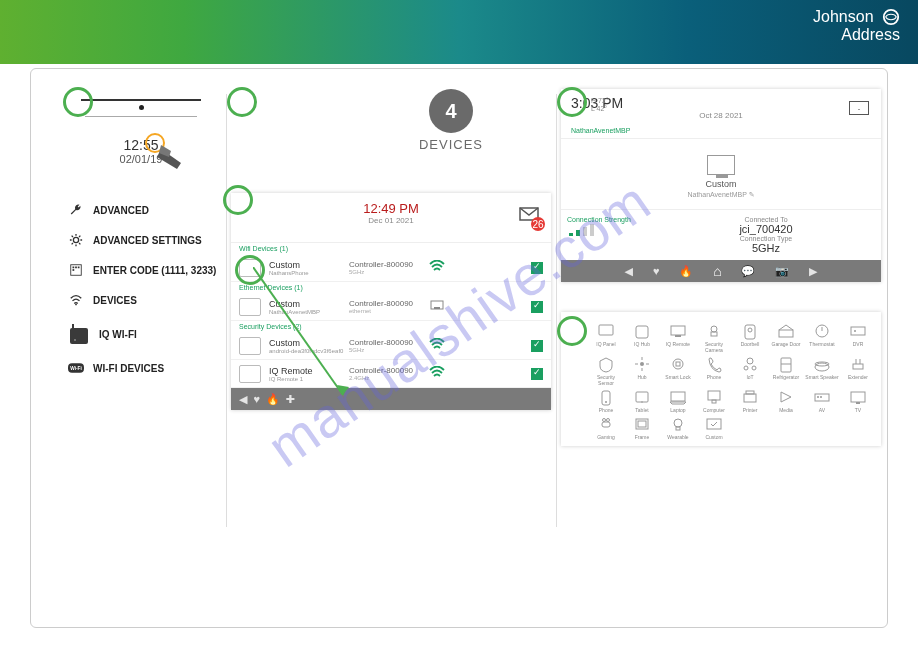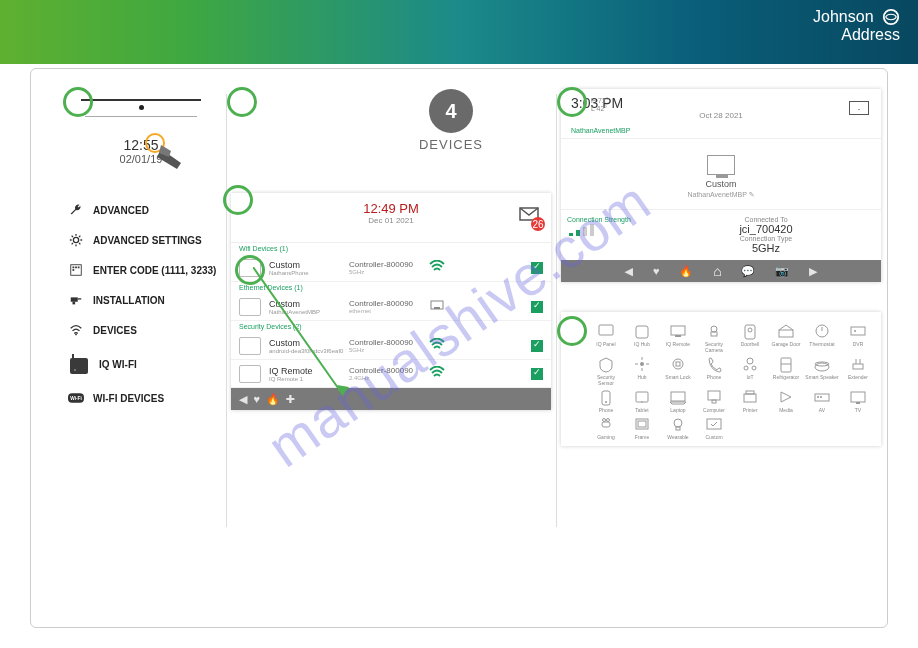--- a/index.html
+++ b/index.html
@@ -155,30 +155,20 @@
                 <rect x="7" y="4" width="2" height="2" fill="#333"></rect>
                 <rect x="10" y="4" width="2" height="2" fill="#333"></rect>
                 <rect x="4" y="7" width="2" height="2" fill="#333"></rect>
               </svg>
             </span>
           <span>ENTER CODE (1111, 3233)</span>
         </div>
         <div class="menu-item">
           <span class="menu-icon">
               <svg class="mini" viewBox="0 0 16 16">
-                <rect x="2" y="5" width="8" height="5" fill="#333"></rect>
-                <rect x="10" y="6" width="4" height="1.5" fill="#333"></rect>
-                <rect x="4" y="10" width="3" height="3" fill="#333"></rect>
-              </svg>
-            </span>
-          <span>INSTALLATION</span>
-        </div>
-        <div class="menu-item">
-          <span class="menu-icon">
-              <svg class="mini" viewBox="0 0 16 16">
                 <path d="M2 6 Q8 0 14 6 M4 9 Q8 5 12 9 M6 12 Q8 10 10 12" fill="none" stroke="#333" stroke-width="1.5"></path>
                 <circle cx="8" cy="13" r="1" fill="#333"></circle>
               </svg>
             </span>
           <span>DEVICES</span>
         </div>
         <div class="menu-item">
           <span class="menu-icon" style="width:28px;height:26px;">
               <svg width="26" height="24" viewBox="0 0 26 24">
                 <rect x="4" y="6" width="18" height="16" rx="2" fill="#3a3a3a"></rect>

